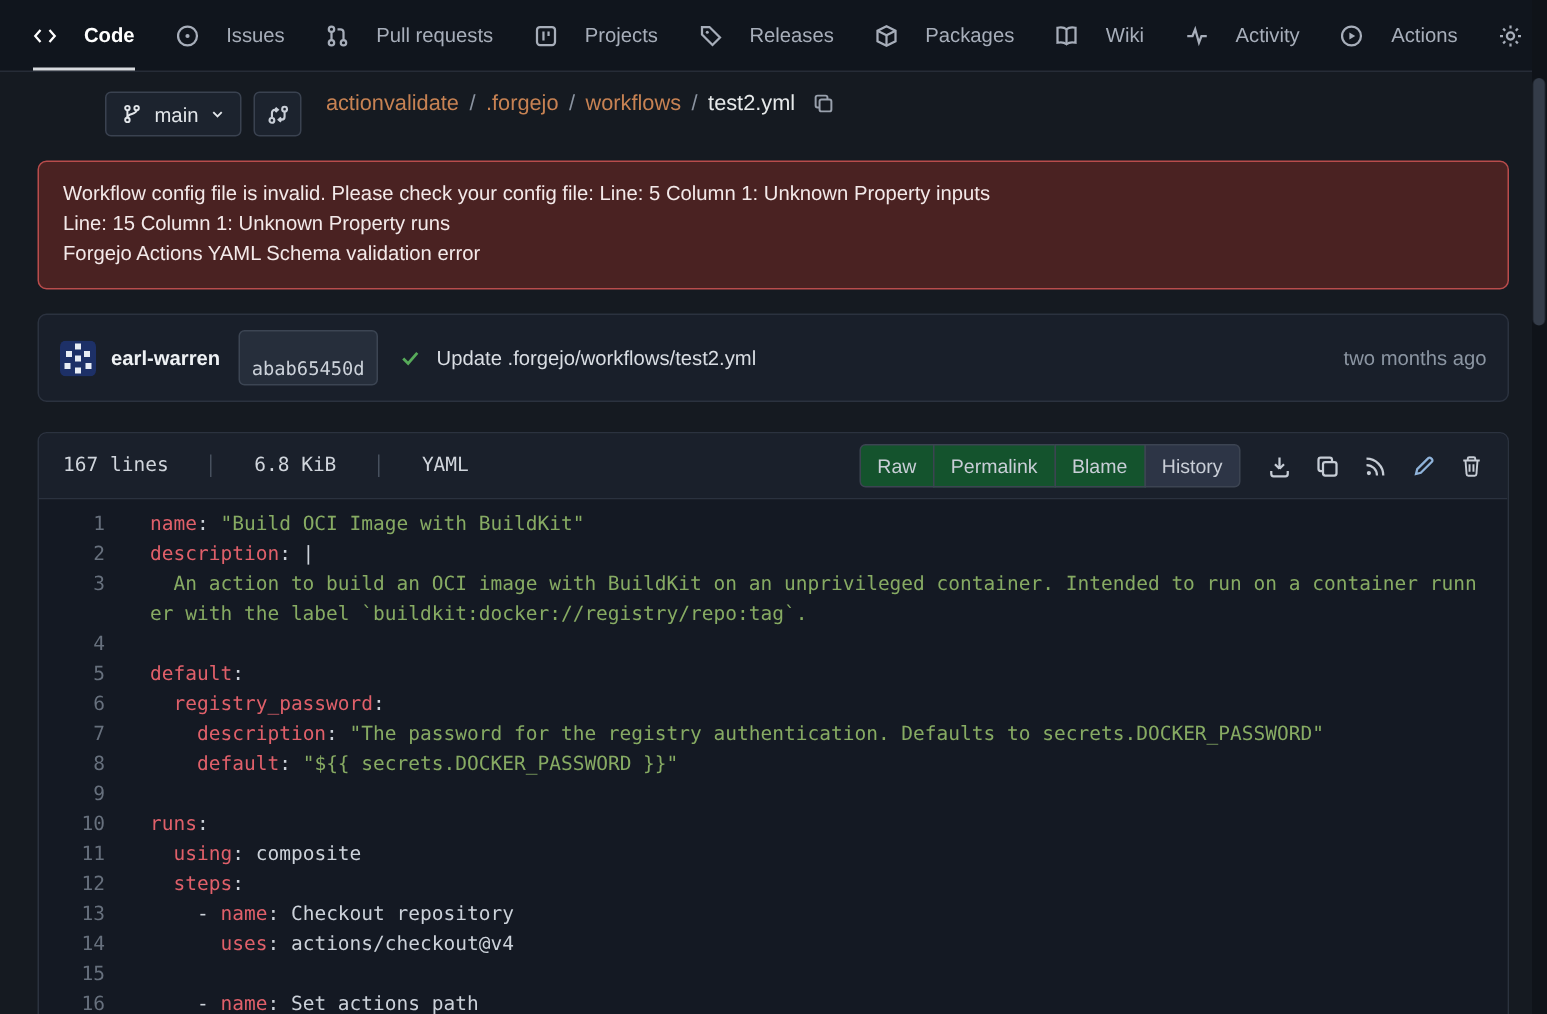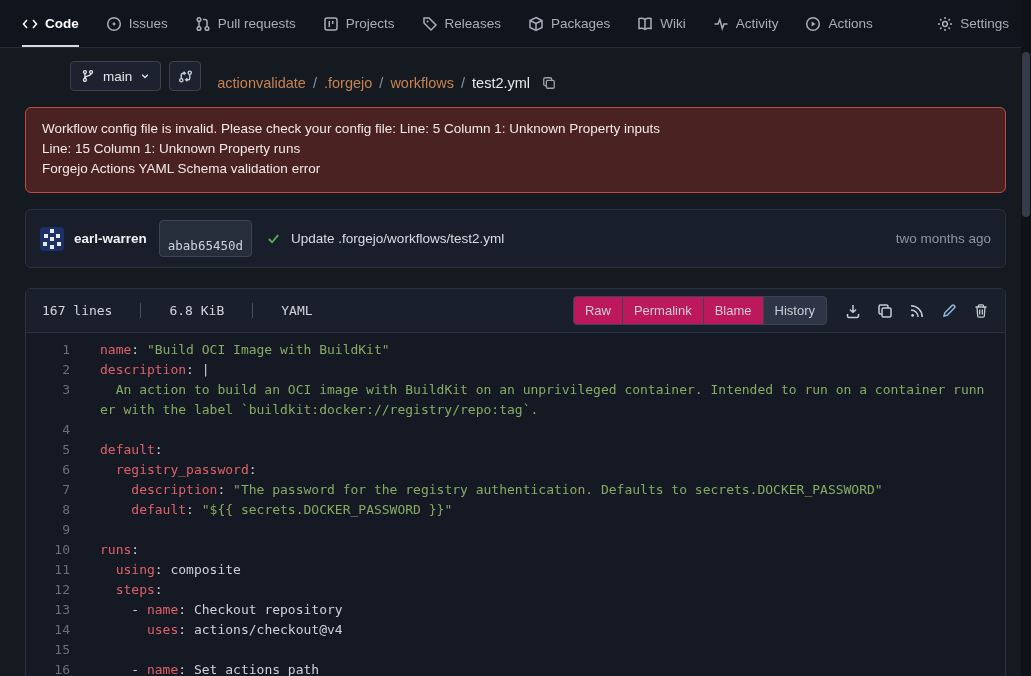--- a/index.html
+++ b/index.html
@@ -7,30 +7,30 @@
     --yaml-key:#e0606a; --yaml-string:#87ab63; --check:#57ab5a;
   }
   *{box-sizing:border-box}
   html,body{margin:0;padding:0;width:1031px;height:676px;overflow:hidden;
     background:#151a21;color:#d5dae2;font-family:"Liberation Sans",sans-serif;}
   svg{display:block}
 
   
   .topnav{display:flex;align-items:stretch;gap:27px;height:48px;padding:0 22px;
     background:#10151d;border-bottom:1px solid #262c37;}
-  .nav-item{display:flex;align-items:center;gap:7px;font-size:13.5px;color:#a7aeba;
+  .nav-item{display:flex;align-items:center;gap:18px;font-size:13.5px;color:#a7aeba;
     border-bottom:2px solid transparent;padding-top:2px;cursor:pointer;white-space:nowrap;}
   .nav-item.active{color:#ffffff;font-weight:700;border-bottom-color:#d7dade;}
   .nav-item .ni{width:16px;height:16px}
   .nav-item.right{margin-left:auto}
 
   main{padding:0 25px}
 
   
-  .repo-bar{margin-top:13px;display:flex;align-items:flex-end;padding-left:45px;}
+  .repo-bar{margin-top:13px;display:flex;align-items:flex-start;padding-left:45px;}
   .branch-btn{height:30px;padding:0 10px;display:inline-flex;gap:8px;align-items:center;
     background:#1c232e;border:1px solid #3a4250;border-radius:4px;color:#e2e6ea;
     font-size:13.5px;cursor:pointer;font-family:inherit;}
   .compare-btn{width:32px;height:30px;margin-left:8px;display:inline-flex;align-items:center;
     justify-content:center;background:#1c232e;border:1px solid #3a4250;border-radius:4px;
     color:#c9cfd8;cursor:pointer;}
   .breadcrumb{margin-left:16px;font-size:14.5px;display:flex;align-items:center;}
   .crumb-link{color:var(--link);cursor:pointer;}
   .crumb-sep{color:#8a93a0;margin:0 7px;}
   .crumb-current{color:#e6e9ea;}
@@ -54,21 +54,21 @@
   .commit-time{margin-left:auto;color:#8b95a2;}
 
   
   .file-box{margin-top:20px;border:1px solid #2b323f;border-radius:6px;overflow:hidden;}
   .file-header{display:flex;align-items:center;background:#1a202b;border-bottom:1px solid #2b323f;
     padding:7px 12px 7px 16px;}
   .file-info{display:flex;align-items:center;gap:28px;font-family:"DejaVu Sans Mono",monospace;
     font-size:13px;color:#d0d5dc;}
   .vbar{width:1px;height:15px;background:#47505e;}
   .btn-group{margin-left:auto;display:flex;}
-  .seg-btn{padding:6px 11px;font-size:13px;background:#be185d;border:1px solid #3c4452;
+  .seg-btn{padding:6px 11px;font-size:13px;background:#14532d;border:1px solid #3c4452;
     color:#c9ced7;margin-left:-1px;cursor:pointer;font-family:inherit;}
   .seg-btn:first-child{border-radius:4px 0 0 4px;margin-left:0;}
   .seg-btn:last-child{border-radius:0 4px 4px 0;text-align:center;}
   .seg-btn.lighter{background:#2d3546;}
   .tools{display:flex;align-items:center;gap:16px;margin-left:18px;margin-right:4px;}
   .tool-btn{background:none;border:none;padding:0;color:#c6ccd5;cursor:pointer;display:flex;}
   .tool-btn.edit{color:#8fb3da;}
 
   
   .code{background:#141923;padding:7px 0 10px;font-family:"DejaVu Sans Mono",monospace;

